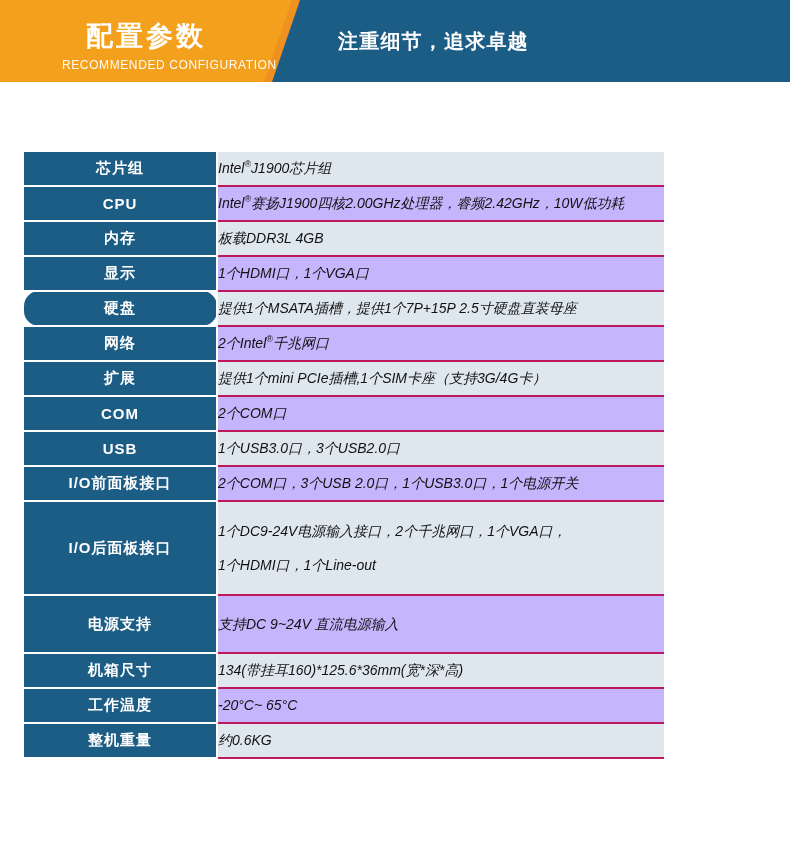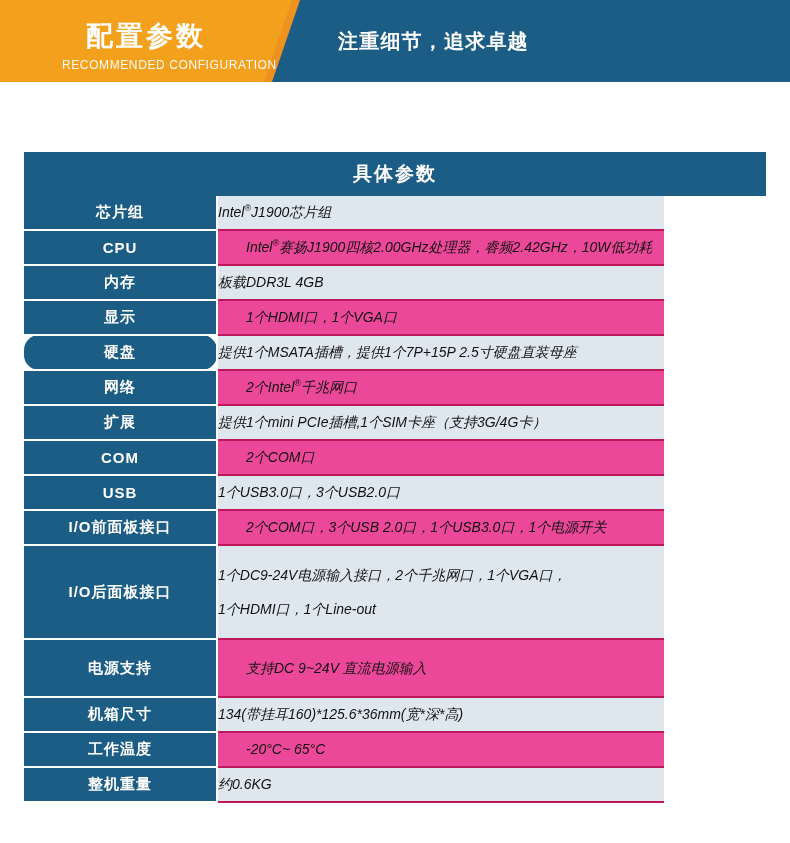--- a/index.html
+++ b/index.html
@@ -118,22 +118,21 @@
   td.val {
     background: #dfe7ee;
     color: #111111;
     font-size: 14px;
     padding-left: 14px;
     border-bottom: 2px solid #be185d;
     line-height: 1.45;
     font-style: italic;
   }
   tr.alt td.val {
-    background: #ec4899;
-    padding-left: 28px;
+    background: #c4b5fd;
   }
   .val-line {
     display: block;
   }
   .val-line + .val-line {
     margin-top: 14px;
   }
   sup {
     font-size: 9px;
     vertical-align: super;
@@ -144,21 +143,20 @@
 
 <div class="banner">
   <div class="banner-left"></div>
   <div class="banner-left-accent"></div>
   <div class="banner-title-cn">配置参数</div>
   <div class="banner-title-en">RECOMMENDED CONFIGURATION</div>
   <div class="banner-sub">注重细节，追求卓越</div>
 </div>
 
 <div class="table-wrap">
-  <div class="table-head">具体参数</div>
   <table class="spec">
     <tbody id="spec-body">
         <tr>
           <td class="lbl" style="height: 33px;">芯片组</td>
           <td class="val">
             <span class="val-line">Intel<sup>®</sup>J1900芯片组</span>
           </td>
         </tr>
         <tr class="alt">
           <td class="lbl" style="height: 33px;">CPU</td>

